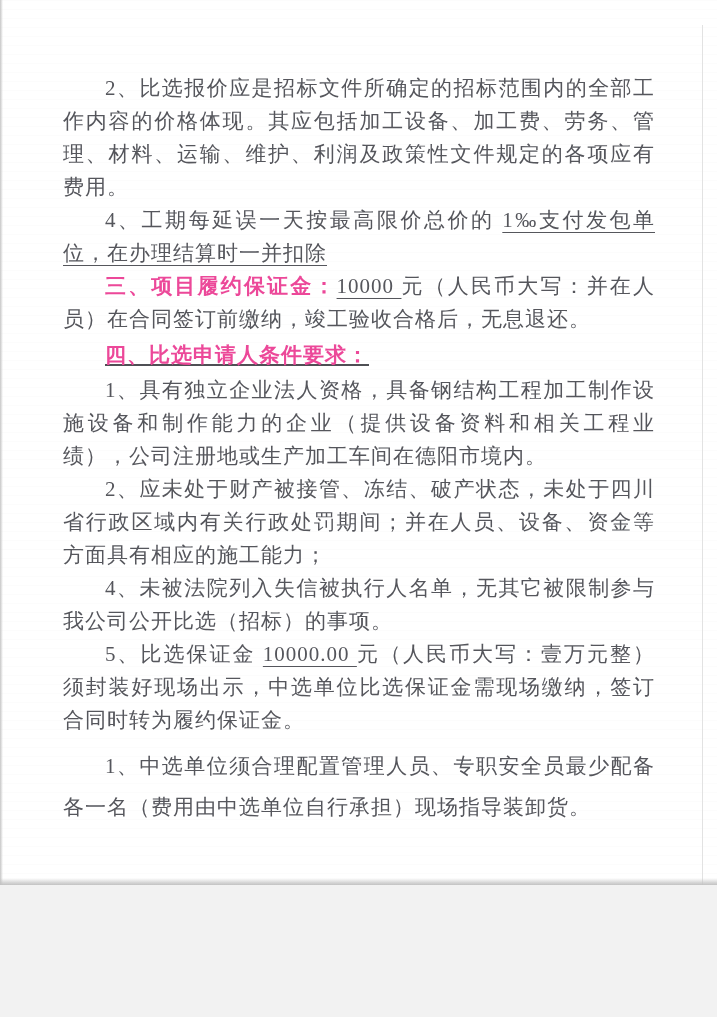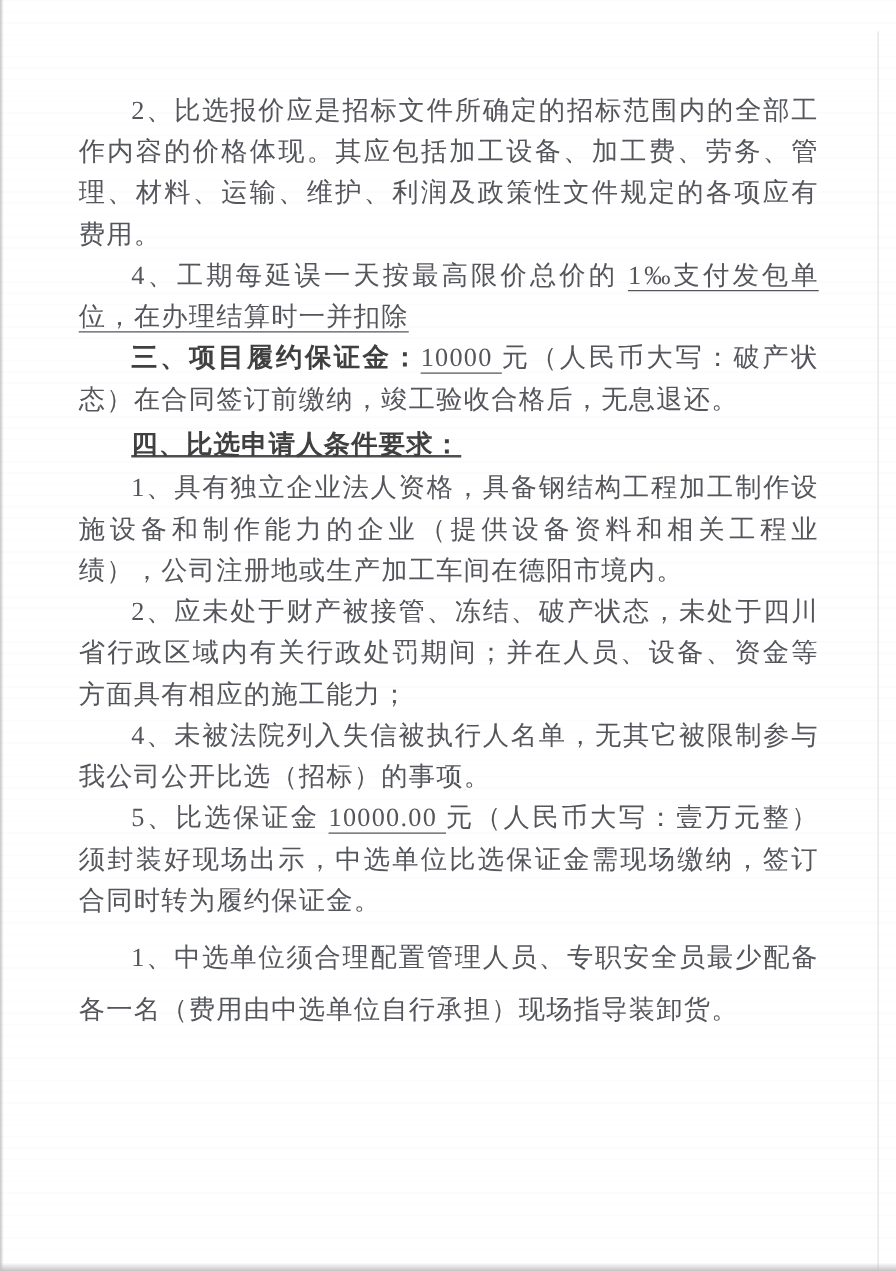--- a/index.html
+++ b/index.html
@@ -3,21 +3,21 @@
 <meta charset="utf-8">
 <style>
   html, body {
     margin: 0;
     padding: 0;
     background: #f2f2f2;
   }
   .page {
     position: relative;
     width: 717px;
-    height: 1017px;
+    height: 885px;
     background: #ffffff;
     overflow: hidden;
     font-family: "Liberation Serif", "DejaVu Serif", serif;
   }
   
   .edge-left {
     position: absolute;
     left: 0; top: 0; bottom: 0;
     width: 3px;
     background: linear-gradient(to right, #c6c6c6, rgba(255,255,255,0));
@@ -67,37 +67,37 @@
     margin-top: 3px;
     margin-bottom: 2px;
     text-decoration: underline;
   }
   p.para.body-loose {
     line-height: 41px;
     margin-top: 9px;
   }
   .seg-bold {
     font-weight: bold;
-    color: #404040;
+    color: #ec4899;
   }
   .seg-underline {
     text-decoration: underline;
     text-underline-offset: 5px;
     text-decoration-thickness: 1px;
   }
 </style>
 </head>
 <body>
 
 <div class="page">
   <div class="scan-streaks"></div>
   <div class="content">
       <p class="para body"><span>2、比选报价应是招标文件所确定的招标范围内的全部工作内容的价格体现。其应包括加工设备、加工费、劳务、管理、材料、运输、维护、利润及政策性文件规定的各项应有费用。</span></p>
       <p class="para body"><span>4、工期每延误一天按最高限价总价的 </span><span class="seg-underline">1‰支付发包单位，在办理结算时一并扣除</span></p>
-      <p class="para body"><span class="seg-bold">三、项目履约保证金：</span><span class="seg-underline">10000 </span><span>元（人民币大写：破产状态）在合同签订前缴纳，竣工验收合格后，无息退还。</span></p>
+      <p class="para body"><span class="seg-bold">三、项目履约保证金：</span><span class="seg-underline">10000 </span><span>元（人民币大写：并在人员）在合同签订前缴纳，竣工验收合格后，无息退还。</span></p>
       <p class="para heading"><span class="seg-bold">四、比选申请人条件要求：</span></p>
       <p class="para body"><span>1、具有独立企业法人资格，具备钢结构工程加工制作设施设备和制作能力的企业（提供设备资料和相关工程业绩），公司注册地或生产加工车间在德阳市境内。</span></p>
       <p class="para body"><span>2、应未处于财产被接管、冻结、破产状态，未处于四川省行政区域内有关行政处罚期间；并在人员、设备、资金等方面具有相应的施工能力；</span></p>
       <p class="para body"><span>4、未被法院列入失信被执行人名单，无其它被限制参与我公司公开比选（招标）的事项。</span></p>
       <p class="para body"><span>5、比选保证金 </span><span class="seg-underline">10000.00 </span><span>元（人民币大写：壹万元整）须封装好现场出示，中选单位比选保证金需现场缴纳，签订合同时转为履约保证金。</span></p>
       <p class="para body-loose"><span>1、中选单位须合理配置管理人员、专职安全员最少配备各一名（费用由中选单位自行承担）现场指导装卸货。</span></p>
     </div>
   <div class="edge-left"></div>
   <div class="edge-right"></div>
   <div class="edge-bottom"></div>

